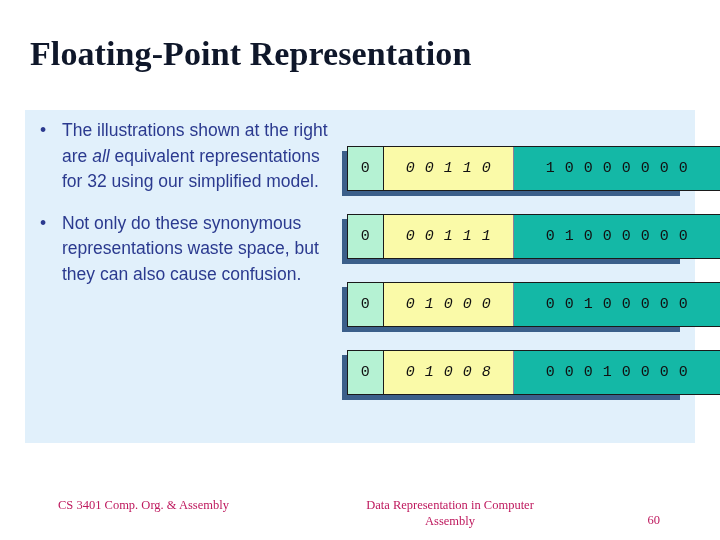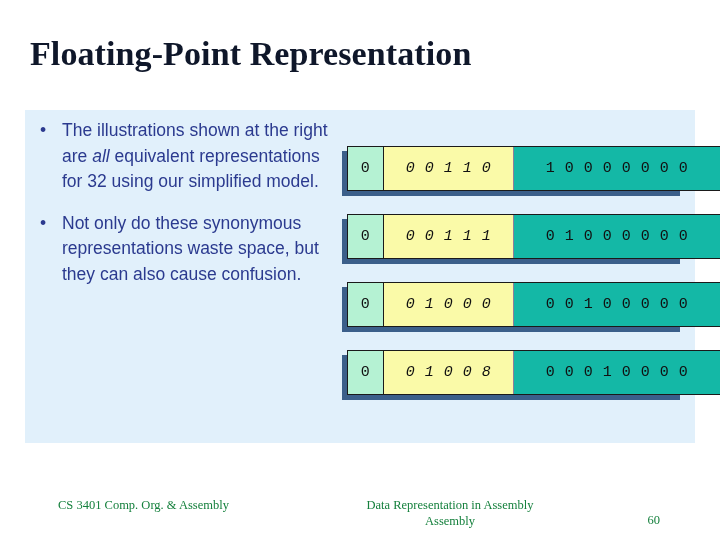--- a/index.html
+++ b/index.html
@@ -121,21 +121,21 @@
   .bit-field.mantissa {
     width: 206px;
     background: #14b8a6;
   }
 
   
   .footer-text {
     position: absolute;
     font-family: "Liberation Serif", serif;
     font-size: 12.5px;
-    color: #15803d;
+    color: #be185d;
     line-height: 16px;
   }
   #footer-left  { left: 58px;  top: 497px; text-align: left; }
   #footer-center{ left: 330px; top: 497px; width: 240px; text-align: center; }
   #footer-page  { left: 620px; top: 512px; width: 40px; text-align: right; }
 </style>
 </head>
 <body>
 
 <div id="slide-title">Floating-Point Representation</div>
@@ -192,17 +192,17 @@
       <div class="bit-field exponent">0 1 0 0 8</div>
       <div class="bit-field mantissa">0 0 0 1 0 0 0 0</div>
     </div>
   </div>
 
 </div>
 
 <div class="footer-text" id="footer-left">CS 3401 Comp. Org. &amp; Assembly</div>
 
 <div class="footer-text" id="footer-center">
-  <div>Data Representation in Assembly</div>
+  <div>Data Representation in Computer</div>
   <div>Assembly</div>
 </div>
 
 <div class="footer-text" id="footer-page">60</div>
 
 </body></html>

